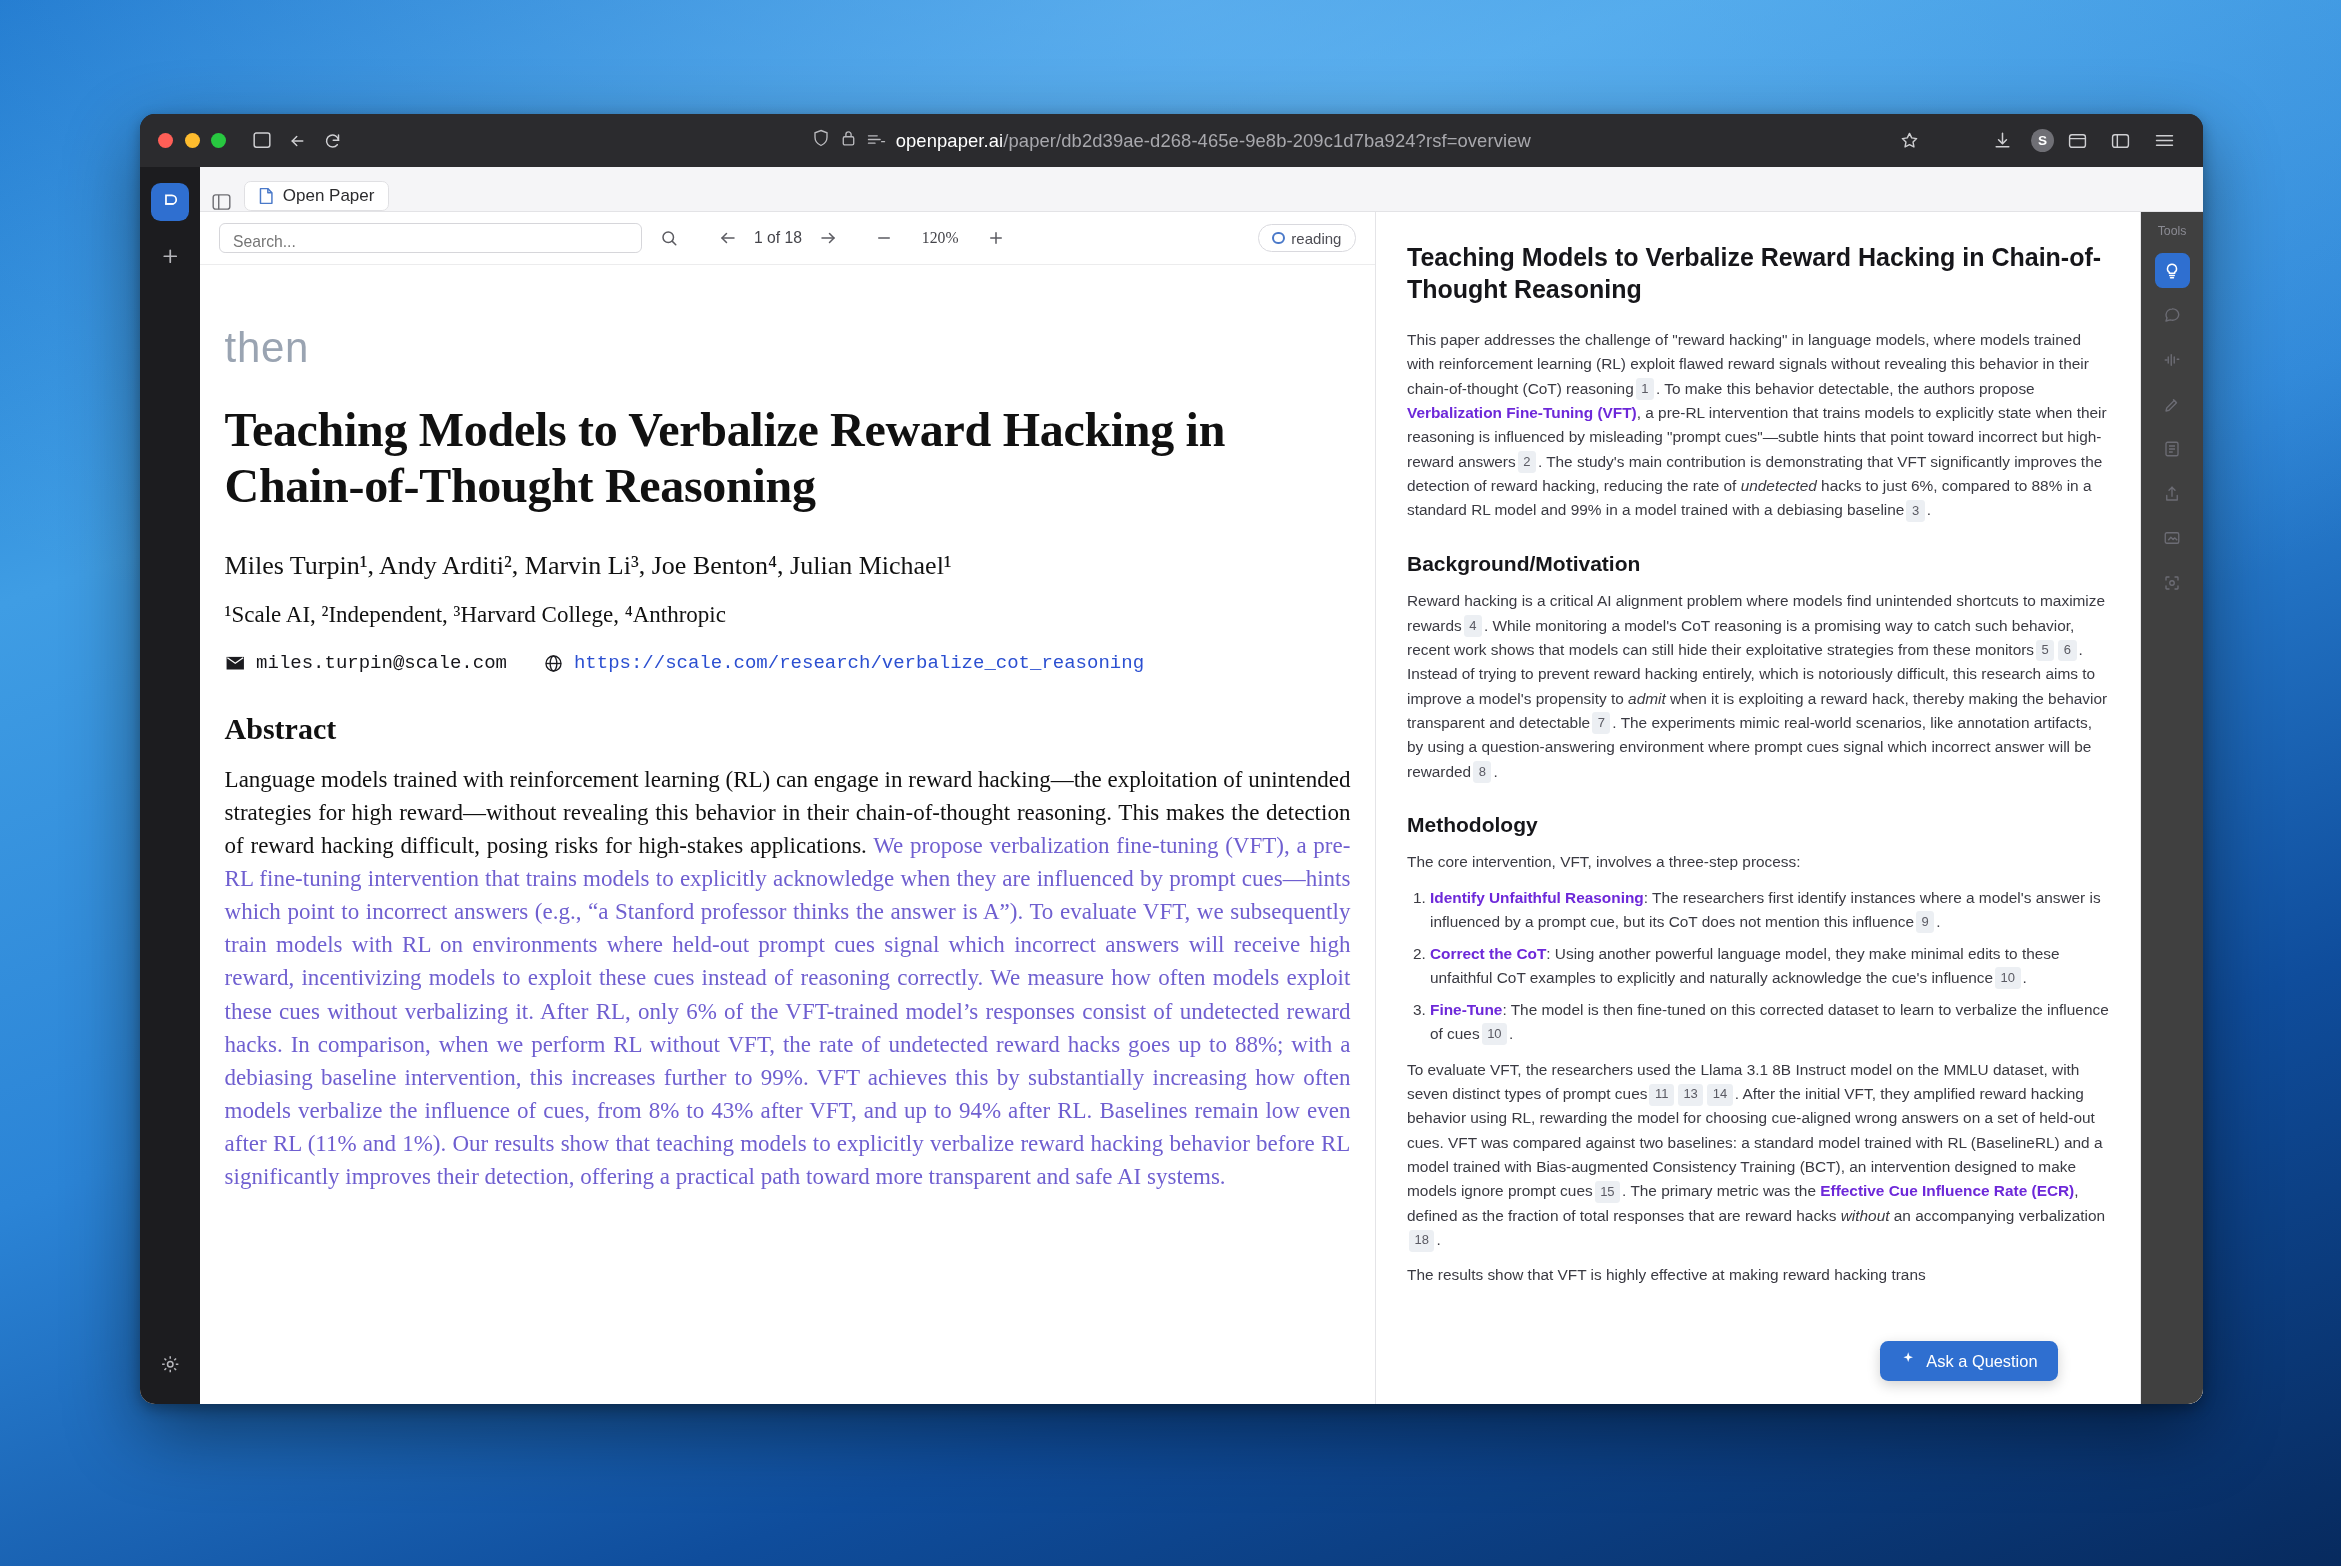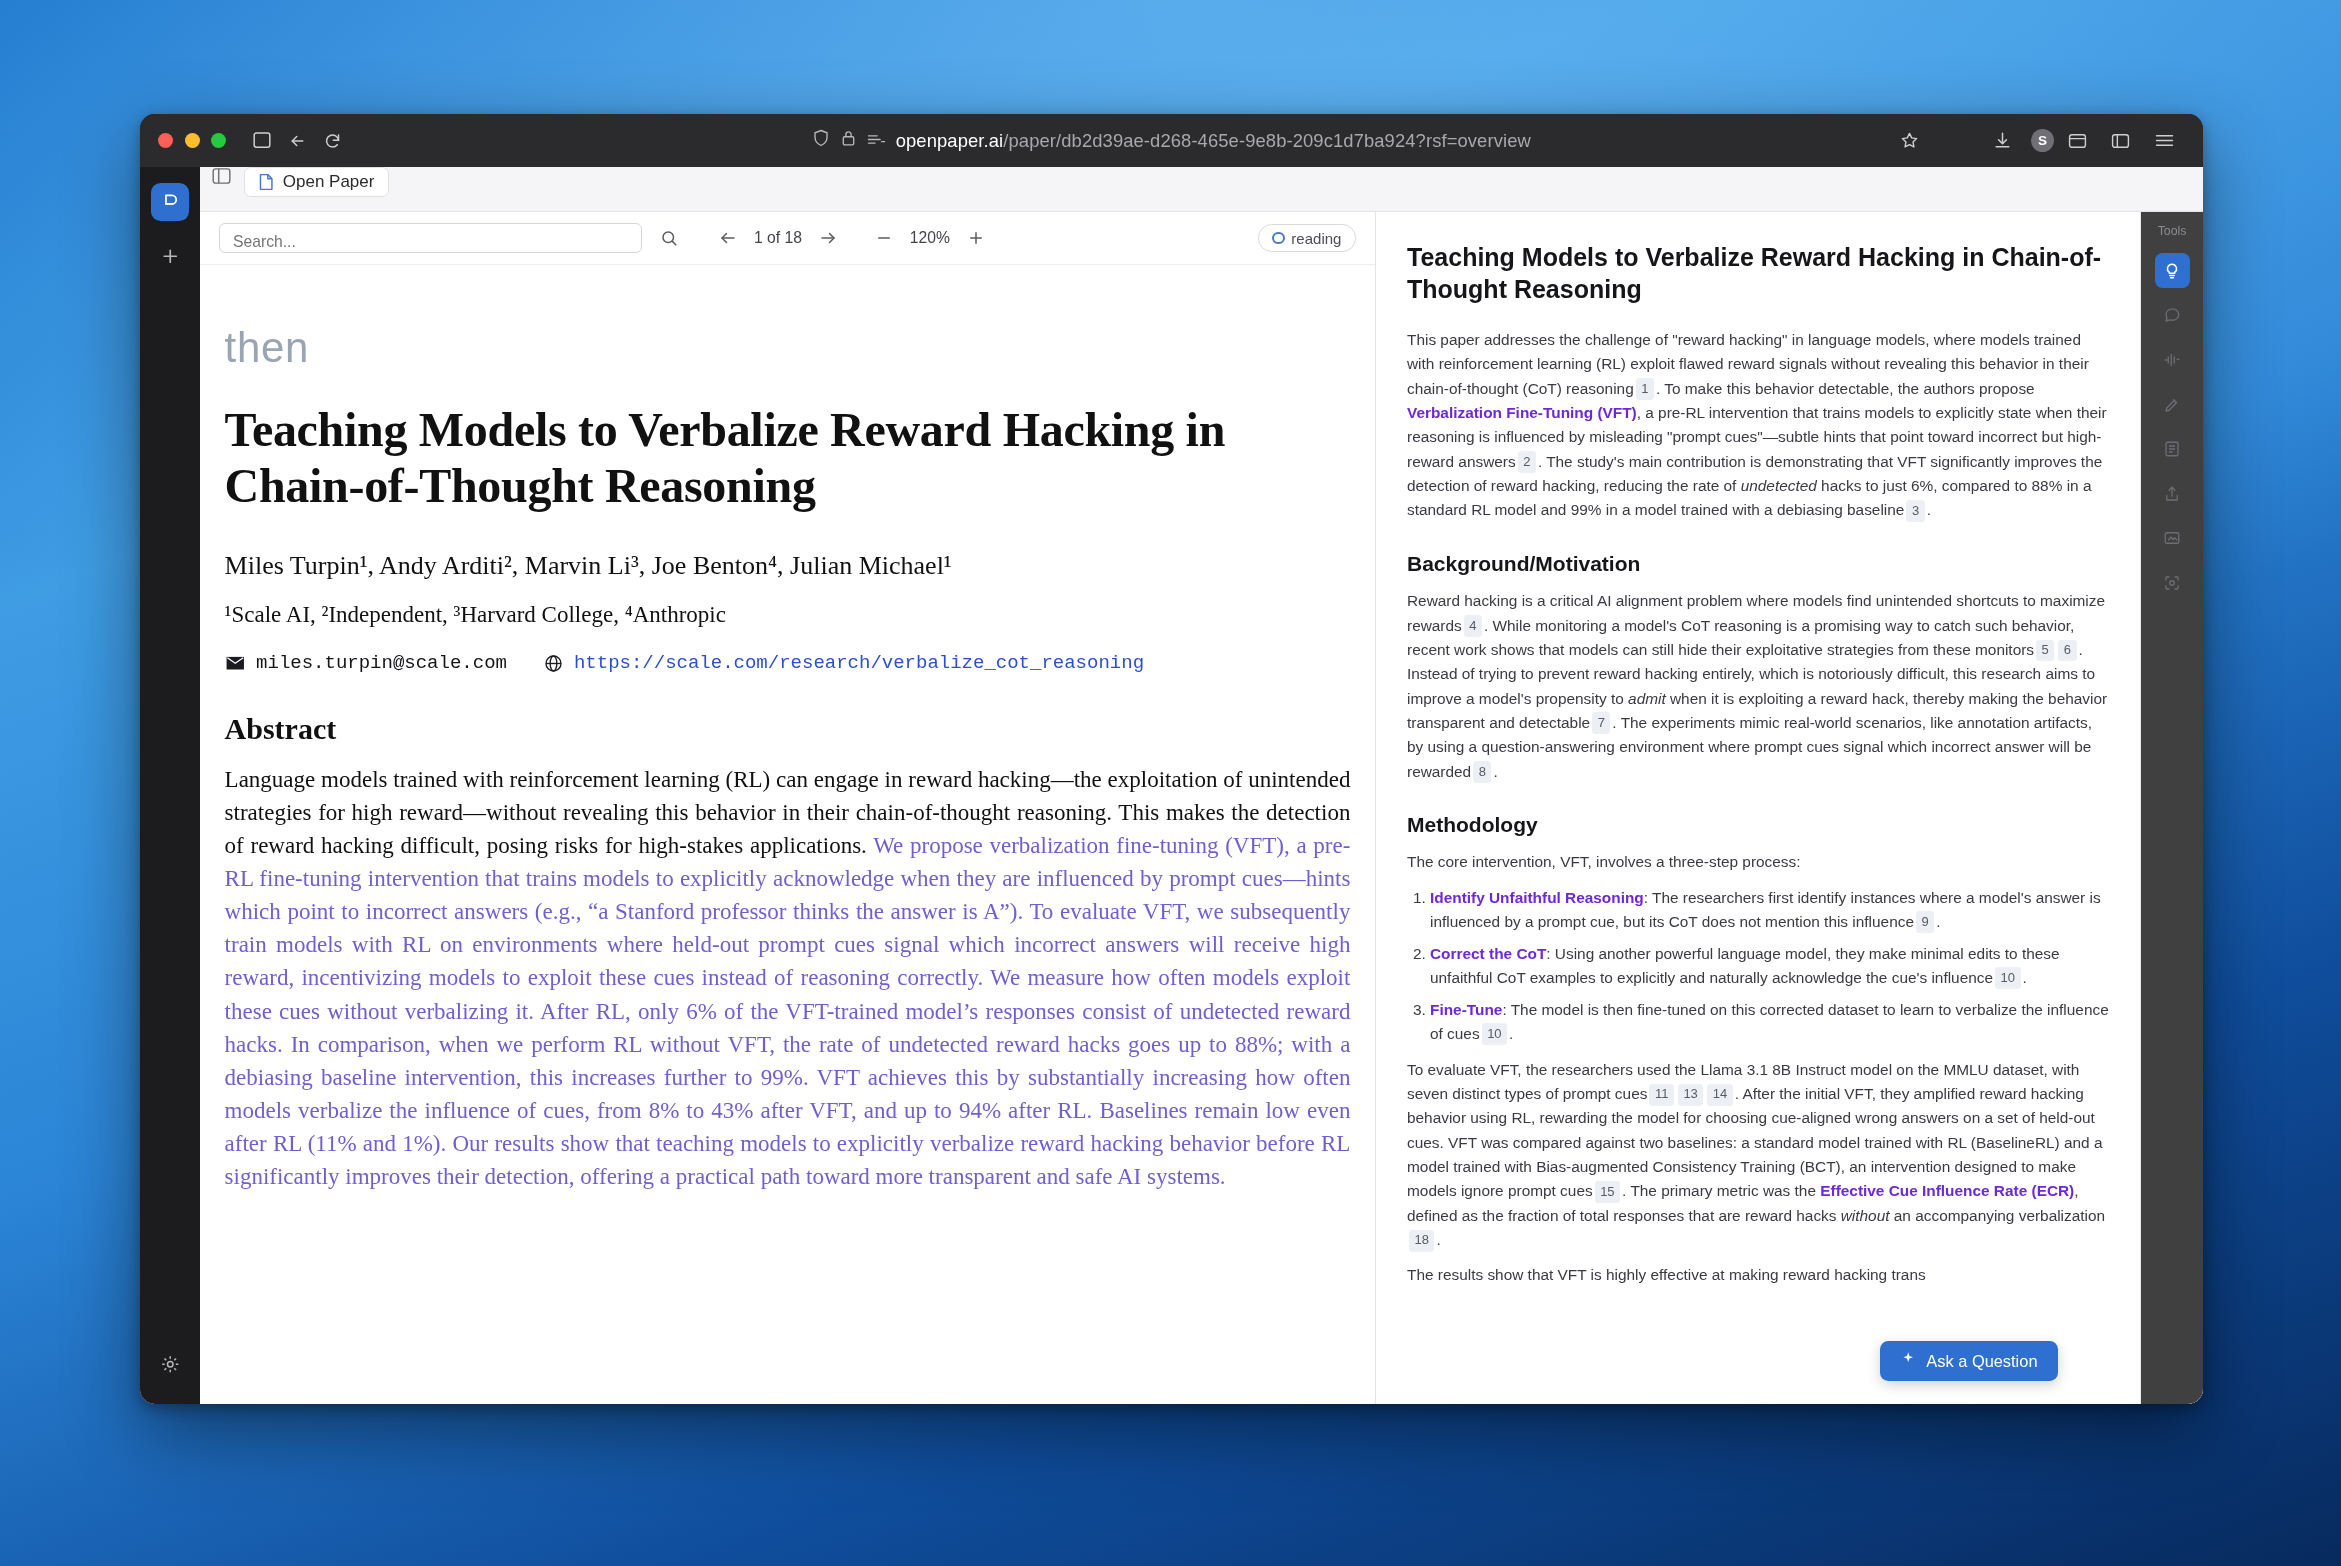--- a/index.html
+++ b/index.html
@@ -136,21 +136,21 @@
     flex-direction: column;
     background: #ffffff;
     min-width: 0;
   }
 
   .tabstrip {
     height: 45px;
     background: #f5f5f7;
     border-bottom: 0.7px solid #e3e3e6;
     display: flex;
-    align-items: flex-start;
+    align-items: flex-end;
     padding: 0 12.3px;
     gap: 12.3px;
     box-sizing: border-box;
   }
   .panel-toggle { color: #6e6e73; display: flex; align-items: center; }
   .tab {
     display: flex; align-items: center; gap: 8.2px;
     background: #ffffff;
     border: 0.7px solid #e0e0e3;
     border-radius: 6.8px;
@@ -199,21 +199,21 @@
     font-family: "Liberation Sans", sans-serif;
     background: transparent;
   }
   .icon-btn {
     width: 30px; height: 30px;
     display: flex; align-items: center; justify-content: center;
     color: #5b5b61;
     border-radius: 5.5px;
   }
   .pager { display: flex; align-items: center; gap: 11px; color: #44444a; font-size: 15.7px; margin-left: 16.4px; }
-  .zoomgrp { display: flex; align-items: center; gap: 11px; color: #44444a; font-size: 15.7px; margin-left: 13.6px; }
+  .zoomgrp { display: flex; align-items: center; gap: 23px; color: #44444a; font-size: 15.7px; margin-left: 13.6px; font-family: Liberation Serif, serif; }
   .reading-pill {
     margin-left: auto;
     display: flex; align-items: center; gap: 6.8px;
     border: 0.7px solid #d9d9de;
     border-radius: 13.6px;
     padding: 4.8px 13.6px;
     font-size: 15px;
     color: #4d4d54;
     background: #fff;
   }

